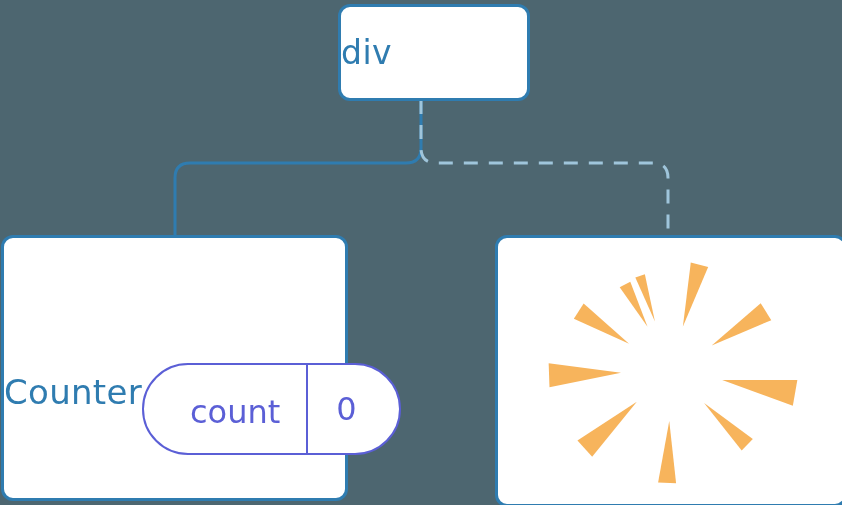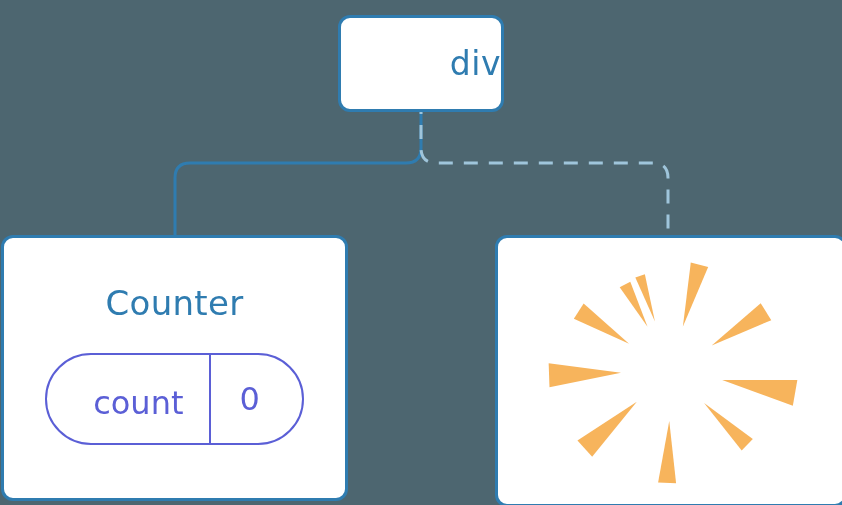--- a/index.html
+++ b/index.html
@@ -31,41 +31,41 @@
     position: absolute;
     background: #ffffff;
     border: 3px solid #2f7cb0;
     border-radius: 12px;
     box-sizing: border-box;
     z-index: 2;
   }
   
   #node-div {
     left: 338px;
-    top: 15px;
-    width: 166px;
+    top: 4px;
+    width: 192px;
     height: 97px;
     display: flex;
     align-items: center;
-    justify-content: flex-end;
+    justify-content: flex-start;
   }
   #node-div .node-title {
     font-size: 33px;
     color: #2f7cb0;
     letter-spacing: 0.5px;
     line-height: 1;
   }
   
   #node-counter {
     left: 1px;
     top: 235px;
     width: 347px;
     height: 266px;
     display: flex;
-    flex-direction: column;
+    flex-direction: row;
     align-items: center;
     padding-top: 48px;
   }
   #node-counter .node-title {
     font-size: 34px;
     color: #2f7cb0;
     letter-spacing: 0.3px;
     line-height: 1;
   }
   

